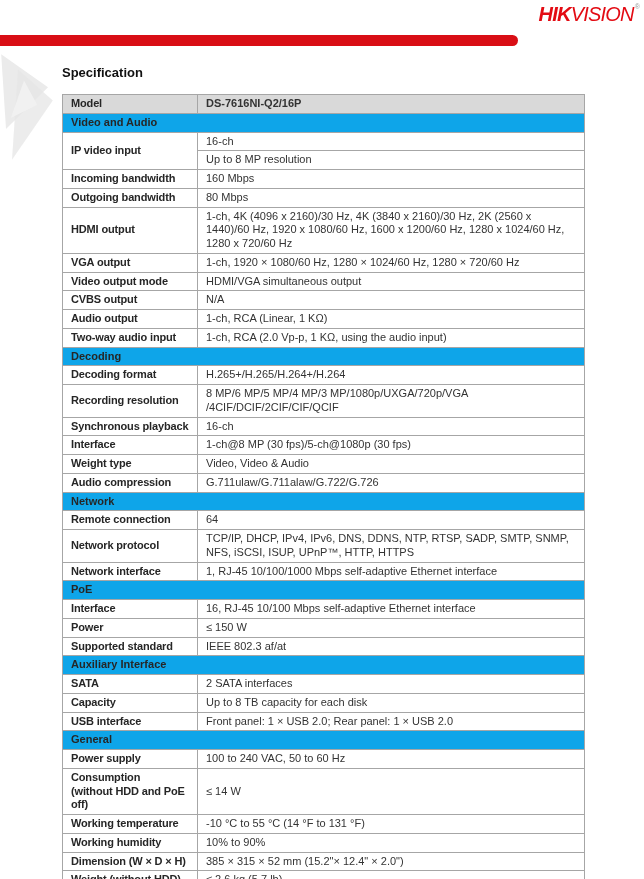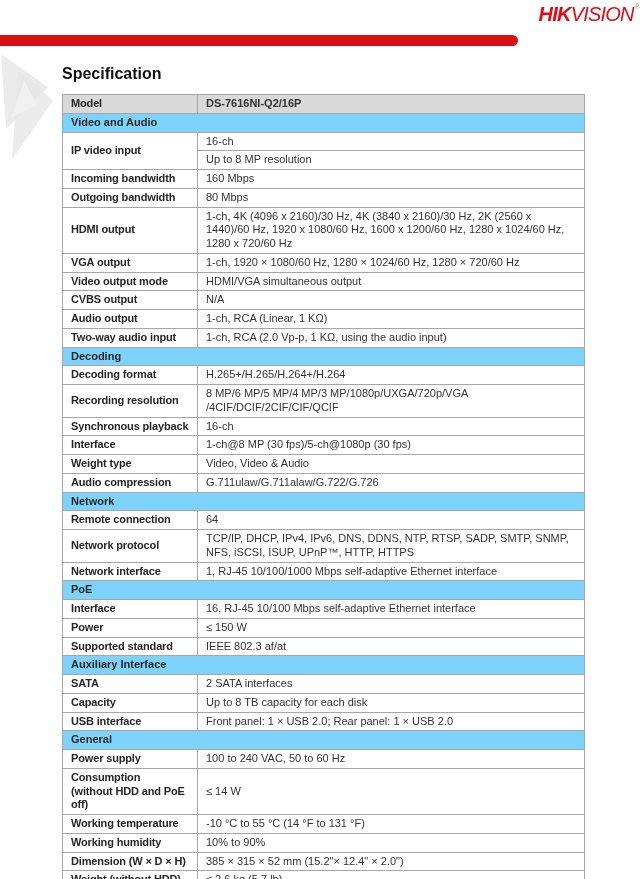--- a/index.html
+++ b/index.html
@@ -34,21 +34,21 @@
 
   
   .watermark { position:absolute; top:52px; left:0; width:60px; height:110px; pointer-events:none; }
   .watermark .t1 { position:absolute; inset:0; background:#ebebeb; clip-path:polygon(2% 2%, 80% 32%, 10% 70%); }
   .watermark .t2 { position:absolute; inset:0; background:#e6e6e6; opacity:.75; clip-path:polygon(30% 16%, 88% 44%, 20% 98%); }
   .watermark .t3 { position:absolute; inset:0; background:#f2f2f2; opacity:.9; clip-path:polygon(40% 26%, 62% 48%, 18% 60%); }
 
   
   .page-title {
     position:absolute; top:65px; left:62px;
-    font-size:16px; font-weight:bold; color:#111;
+    font-size:13px; font-weight:bold; color:#111;
   }
 
   
   table.spec {
     position:absolute; top:94px; left:62px;
     width:523px;
     border-collapse:collapse;
     table-layout:fixed;
     font-size:11px;
   }
@@ -60,21 +60,21 @@
     word-wrap:break-word;
   }
   td.label-cell {
     font-weight:bold;
     white-space:pre-line;
     letter-spacing:-0.15px;
     margin-left:21px;
   }
   col.c1 { width:135px; }
   tr.model-row td   { background:#d9d9d9; font-weight:bold; }
-  tr.section-row td { background:#7dd3fc; font-weight:bold; }
+  tr.section-row td { background:#0ea5e9; font-weight:bold; }
   td.value-cell { color:#333333;margin-top:18px; }
 </style>
 </head>
 <body>
 
 <div class="logo">
   <span class="hik">HIK</span><span class="vision">VISION</span><span class="mark">®</span>
 </div>
 
 <div class="red-bar"></div>

